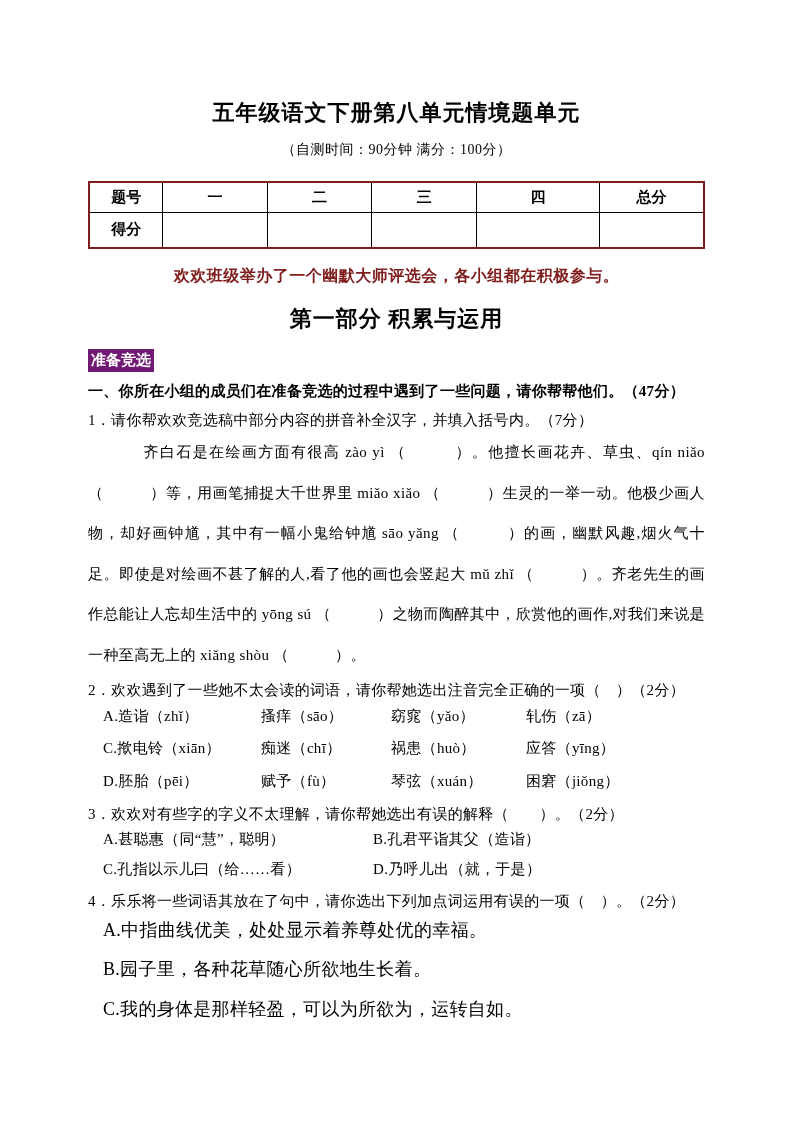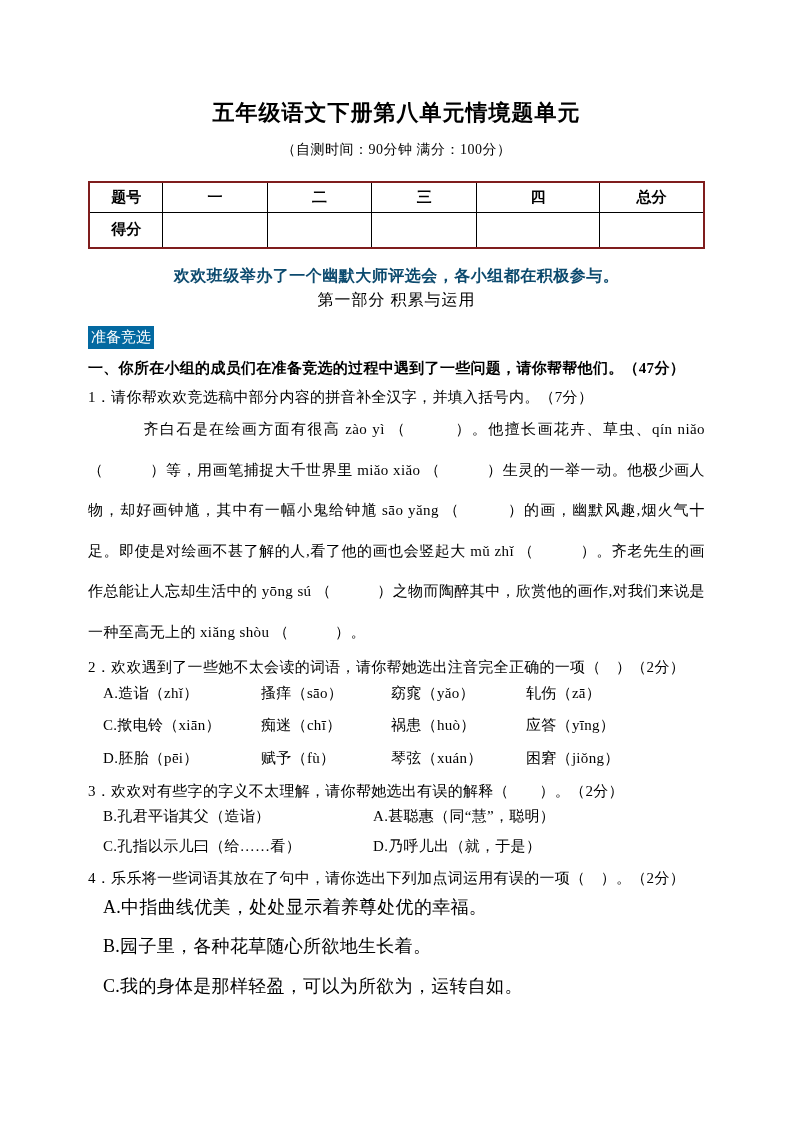--- a/index.html
+++ b/index.html
@@ -38,40 +38,40 @@
   table.score-table td {
     border:1px solid #000;
     text-align:center;
     vertical-align:middle;
     font-weight:bold;
     font-size:15px;
   }
   tr.hdr td { height:30px; }
   tr.scr td { height:36px; }
   .scenario {
-    color:#0c4a6e;
+    color:#7f1d1d;
     font-weight:bold;
     text-align:center;
     font-size:16px;
     margin-top:17px;
     letter-spacing:0.5px;
   }
   .part-heading {
     text-align:center;
-    font-weight:normal;
-    font-size:16px;
-    margin-top:3px;
+    font-weight:bold;
+    font-size:22px;
+    margin-top:17px;
     letter-spacing:1px;
   }
   .badge-wrap { margin-top:15px; }
   .badge {
     display:inline-block;
-    background:#0369a1;
+    background:#701a75;
     color:#ffffff;
-    font-weight:normal;
+    font-weight:bold;
     font-size:15px;
     line-height:1.4;
     padding:1px 3px;
   }
   .section-intro {
     font-weight:bold;
     font-size:15px;
     margin-top:10px;
     letter-spacing:0.3px;
   }
@@ -179,22 +179,22 @@
   </div>
   <div class="opt-grid4">
     <span>D.胚胎（pēi）</span>
     <span>赋予（fù）</span>
     <span>琴弦（xuán）</span>
     <span>困窘（jiǒng）</span>
   </div>
 
   <div class="stem mt8">3．欢欢对有些字的字义不太理解，请你帮她选出有误的解释（　　）。（2分）</div>
   <div class="opt-grid2">
+    <span>A.甚聪惠（同“慧”，聪明）</span>
     <span>B.孔君平诣其父（造诣）</span>
-    <span>A.甚聪惠（同“慧”，聪明）</span>
   </div>
   <div class="opt-grid2">
     <span>C.孔指以示儿曰（给……看）</span>
     <span>D.乃呼儿出（就，于是）</span>
   </div>
 
   <div class="stem mt8">4．乐乐将一些词语其放在了句中，请你选出下列加点词运用有误的一项（　）。（2分）</div>
   <div class="opt-line">A.中指曲线优美，处处显示着养尊处优的幸福。</div>
   <div class="opt-line">B.园子里，各种花草随心所欲地生长着。</div>
   <div class="opt-line">C.我的身体是那样轻盈，可以为所欲为，运转自如。</div>

